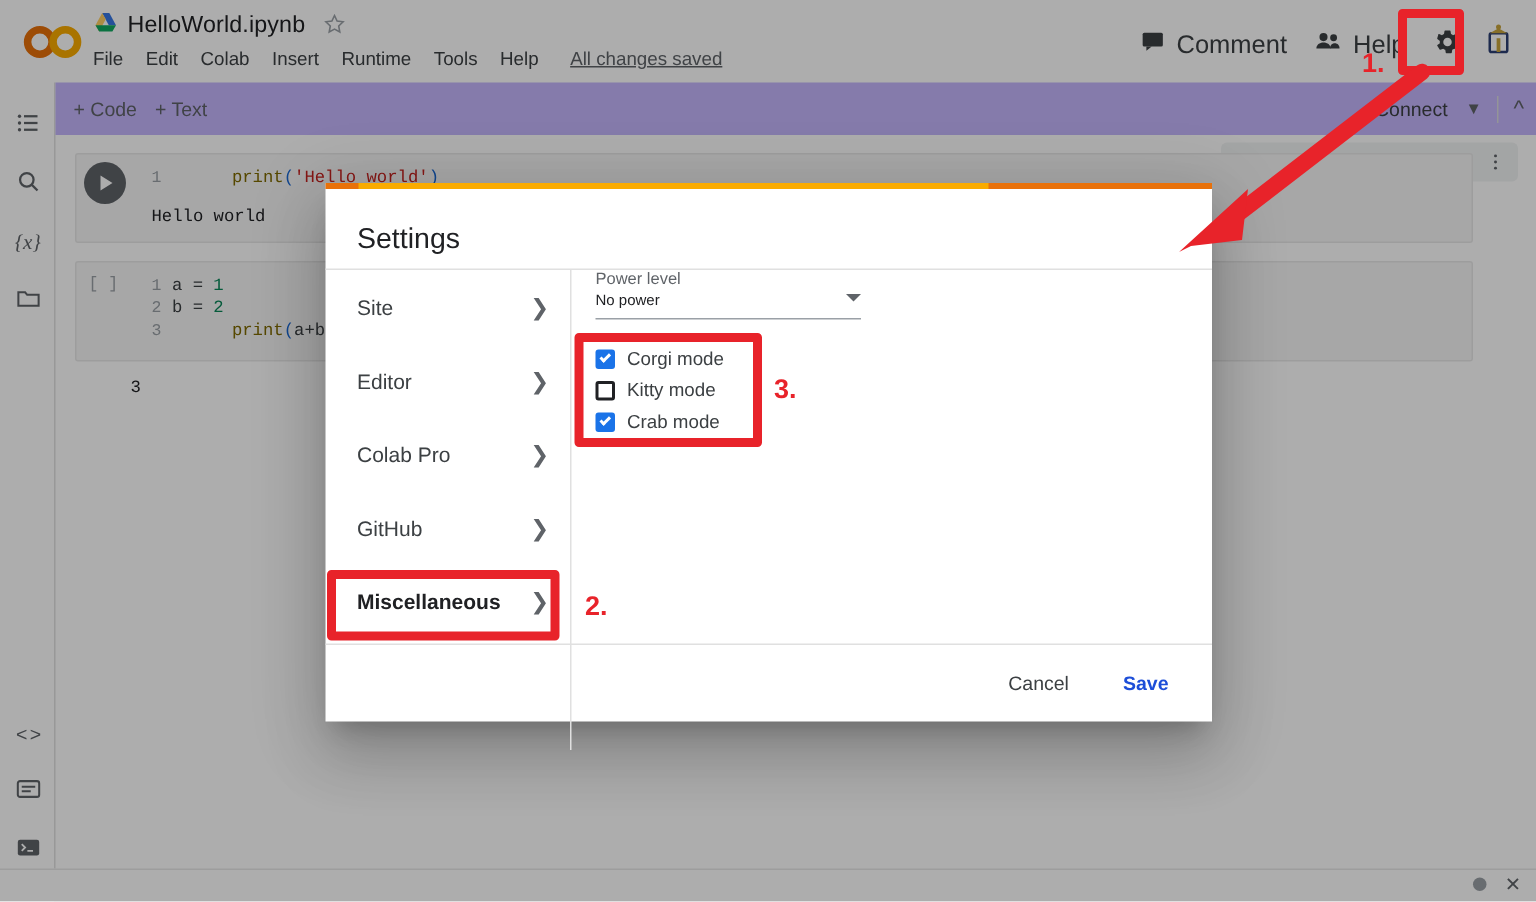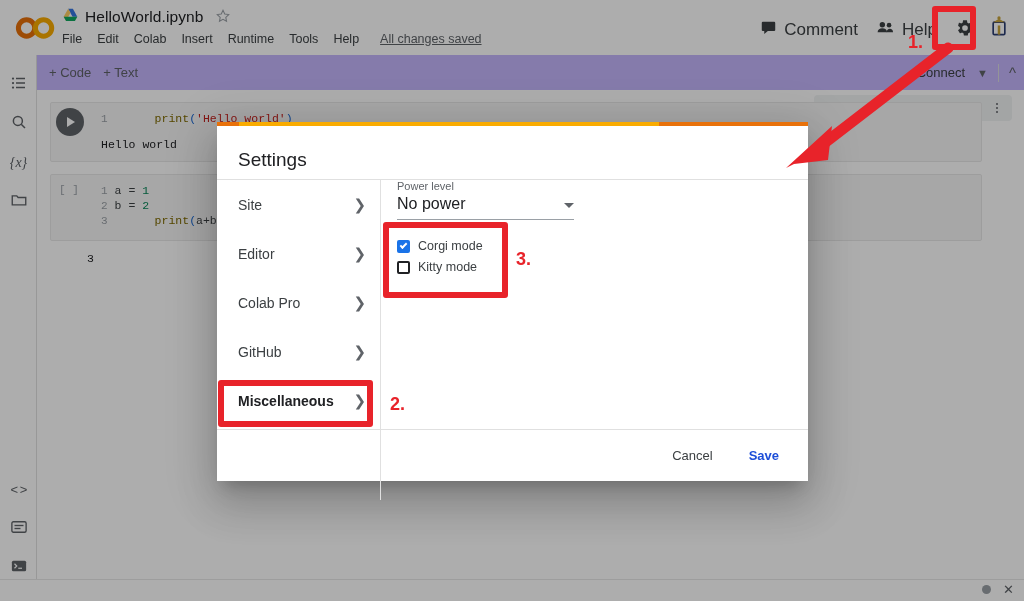--- a/index.html
+++ b/index.html
@@ -105,21 +105,21 @@
   .side-item.active .t { color:#202124; font-weight:bold; }
   .chev { color:#5f6368; font-size:15px; }
   .panel-divider { position:absolute; left:163px; top:58px; width:1px; height:320px; background:#e0e0e0; }
 
   .panel { position:absolute; left:180px; top:58px; width:400px; }
   .field-label { font-size:11px; color:#5f6368; margin-bottom:3px; }
   .select-row {
     position:relative; width:177px; border-bottom:1px solid #9aa0a6;
     padding-bottom:6px; display:flex; align-items:flex-end; justify-content:space-between;
   }
-  .select-val { font-size:16px; color:#202124; }
+  .select-val { font-size:10px; color:#202124; }
   .caret { width:0;height:0;border-left:5px solid transparent;border-right:5px solid transparent;border-top:5px solid #5f6368; margin-bottom:5px; }
 
   .checks { margin-top:16px; }
   .check-row { display:flex; align-items:center; height:20px; margin-bottom:1px; cursor:pointer;text-align:right; }
   .cbox { width:13px; height:13px; border-radius:2px; margin-right:8px; display:flex; align-items:center; justify-content:center; }
   .cbox.on { background:#1a73e8; }
   .cbox.off { background:#fff; border:2px solid #202124; }
   .cmark { width:7px; height:4px; border-left:2px solid #fff; border-bottom:2px solid #fff; transform:rotate(-45deg); margin-top:-2px; }
   .check-lbl { font-size:12.5px; color:#3c4043; }
 
@@ -416,20 +416,26 @@
         <label class="check-row">
           <span class="cbox on">
               <span class="cmark"></span>
             </span>
           <span class="check-lbl">Corgi mode</span>
         </label>
         <label class="check-row">
           <span class="cbox off"></span>
           <span class="check-lbl">Kitty mode</span>
         </label>
+        <label class="check-row">
+          <span class="cbox on">
+              <span class="cmark"></span>
+            </span>
+          <span class="check-lbl">Crab mode</span>
+        </label>
       </div>
     </div>
 
     <div class="modal-foot-divider"></div>
     <div class="modal-actions">
       <span class="btn-flat btn-cancel">Cancel</span>
       <span class="btn-flat btn-save">Save</span>
     </div>
   </div>
 

